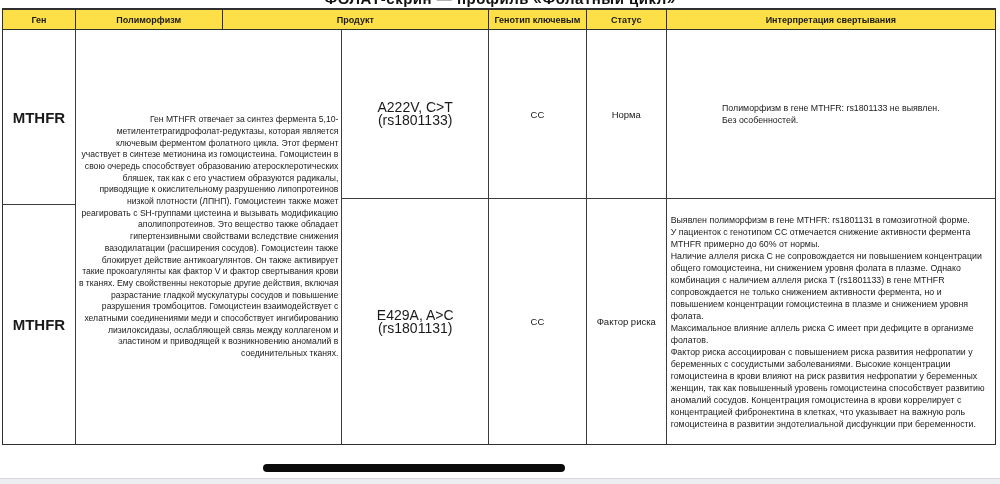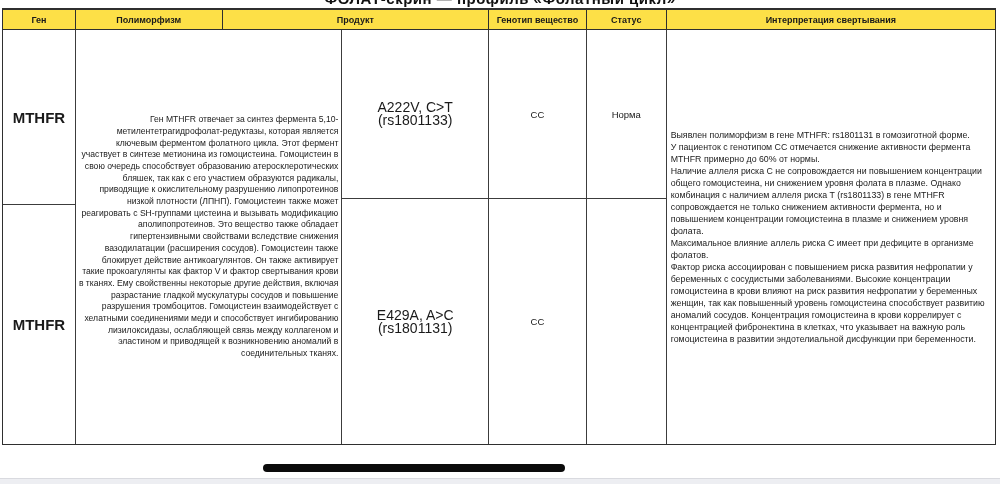--- a/index.html
+++ b/index.html
@@ -47,21 +47,21 @@
 
 <div class="title-clip">
   <span>ФОЛАТ-скрин — профиль «Фолатный цикл»</span>
 </div>
 
 <div class="tbl">
   <div class="hdr">
     <div class="hc w1">Ген</div>
     <div class="hc w3">Полиморфизм</div>
     <div class="hc w2">Продукт</div>
-    <div class="hc w4">Генотип вещество</div>
+    <div class="hc w4">Генотип ключевым</div>
     <div class="hc w5">Статус</div>
     <div class="hc w6">Интерпретация свертывания</div>
   </div>
 
   <div class="bdy">
 
     <div class="col w1">
       <div class="cell sep gene-cell">MTHFR</div>
       <div class="cell gene-cell r2">MTHFR</div>
     </div>
@@ -79,23 +79,28 @@
 (rs1801131)</div>
     </div>
 
     <div class="col w4">
       <div class="cell sep rowtop geno">CC</div>
       <div class="cell rowbot geno">CC</div>
     </div>
 
     <div class="col w5">
       <div class="cell sep rowtop status">Норма</div>
+      <div class="cell rowbot status">Фактор риска</div>
     </div>
 
     <div class="col w6">
+      <div class="cell sep rowtop interp">
+        <div class="interp-text">Полиморфизм в гене MTHFR: rs1801133 не выявлен.
+Без особенностей.</div>
+      </div>
       <div class="cell rowbot interp">
         <div class="interp-text">Выявлен полиморфизм в гене MTHFR: rs1801131 в гомозиготной форме.
 У пациенток с генотипом СС отмечается снижение активности фермента MTHFR примерно до 60% от нормы.
 Наличие аллеля риска С не сопровождается ни повышением концентрации общего гомоцистеина, ни снижением уровня фолата в плазме. Однако комбинация с наличием аллеля риска Т (rs1801133) в гене MTHFR сопровождается не только снижением активности фермента, но и повышением концентрации гомоцистеина в плазме и снижением уровня фолата.
 Максимальное влияние аллель риска С имеет при дефиците в организме фолатов.
 Фактор риска ассоциирован с повышением риска развития нефропатии у беременных с сосудистыми заболеваниями. Высокие концентрации гомоцистеина в крови влияют на риск развития нефропатии у беременных женщин, так как повышенный уровень гомоцистеина способствует развитию аномалий сосудов. Концентрация гомоцистеина в крови коррелирует с концентрацией фибронектина в клетках, что указывает на важную роль гомоцистеина в развитии эндотелиальной дисфункции при беременности.</div>
       </div>
     </div>
   </div>
 </div>

